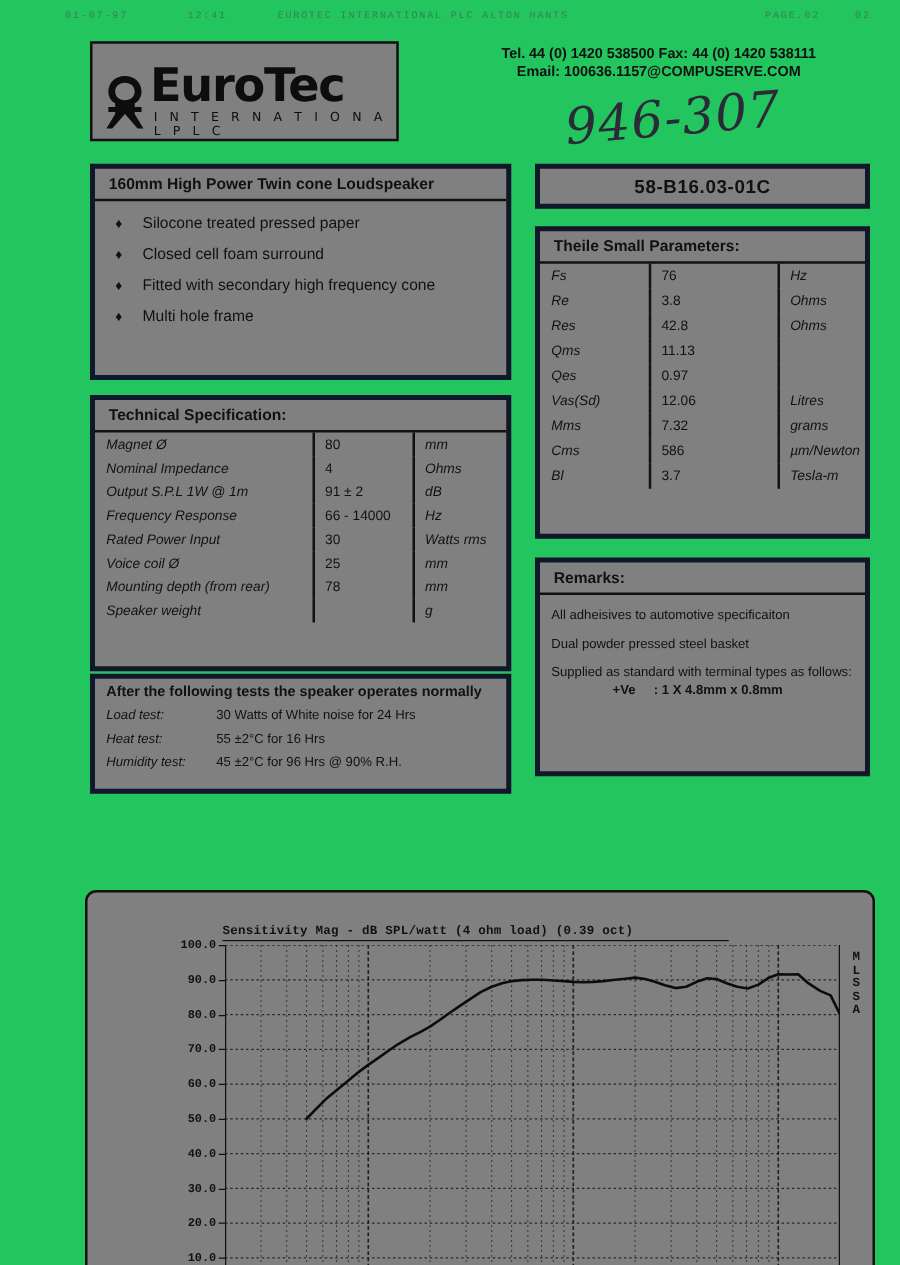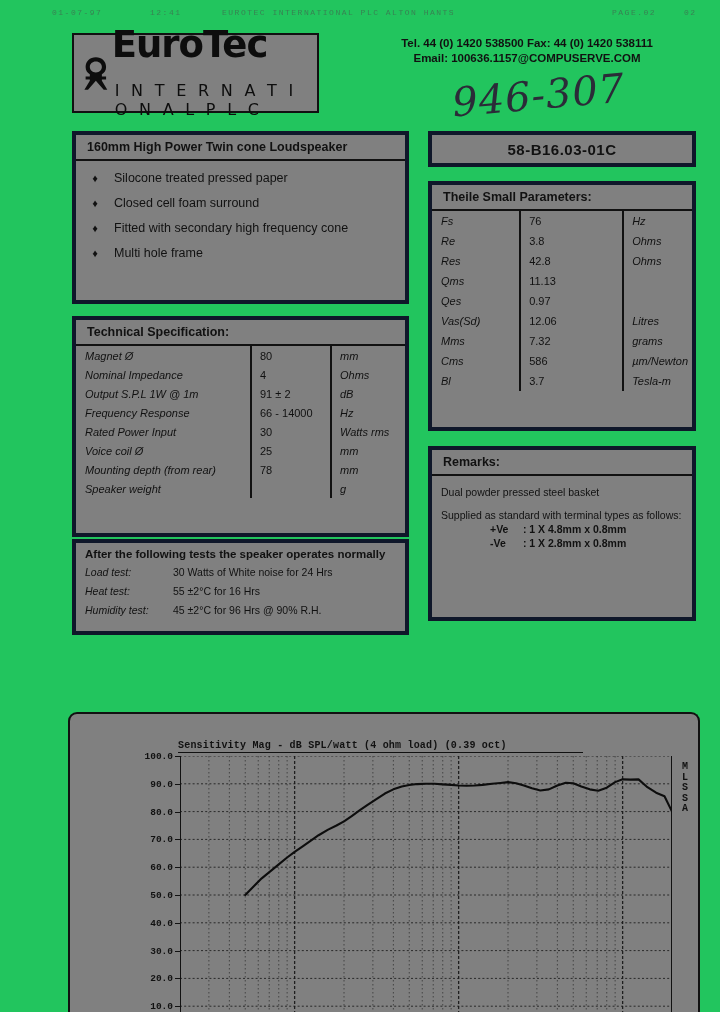--- a/index.html
+++ b/index.html
@@ -27,34 +27,34 @@
   .fax-mid   { position:absolute; left: 150px; top: 4px; }
   .fax-body  { position:absolute; left: 222px; top: 4px; }
   .fax-pg    { position:absolute; left: 612px; top: 4px; }
   .fax-no    { position:absolute; left: 684px; top: 4px; }
 
   
   .logo-box {
     position: absolute; left: 72px; top: 33px;
     width: 247px; height: 80px;
     border: 2px solid #111; background: #808080;
-    display: flex; align-items: center;
+    display: flex; align-items: flex-end;
   }
   .logo-inner { display:flex; align-items:center; padding-left: 8px; }
   .logo-mark { width: 46px; height: 58px; margin-right: 2px; }
   .logo-text-wrap { display: flex; flex-direction: column; }
   .logo-word {
     font-family: "DejaVu Sans", sans-serif;
     font-weight: bold; font-size: 37px; color: #0d0d0d;
     line-height: .95; letter-spacing: -1px;
   }
   .logo-sub {
     font-family: "DejaVu Sans", sans-serif;
-    font-size: 16px; color: #0d0d0d; letter-spacing: 3.3px;
-    margin-top: 19px; margin-left: 3px;
+    font-size: 10px; color: #0d0d0d; letter-spacing: 3.3px;
+    margin-top: 3px; margin-left: 3px;
   }
 
   
   .contact {
     position: absolute; left: 352px; top: 36px; width: 350px;
     text-align: center; color: #111;
     font-size: 11.5px; font-weight: bold; line-height: 15px;
   }
 
   
@@ -344,24 +344,24 @@
             <td class="t-val">3.7</td>
             <td class="t-unit">Tesla-m</td>
           </tr>
         </tbody>
     </table>
   </div>
 
   <div class="box" id="remarks-box">
     <div class="box-hdr">Remarks:</div>
     <div id="remarks-body">
+        <div class="remark-p">All adheisives to automotive specificaiton</div>
         <div class="remark-p">Dual powder pressed steel basket</div>
         <div class="remark-p">Supplied as standard with terminal types as follows:</div>
         <div class="term-row"><span class="term-name">+Ve</span><span> :  </span><span>1 X 4.8mm x 0.8mm</span></div>
-        <div class="term-row"><span class="term-name">-Ve</span><span> :  </span><span>1 X 2.8mm x 0.8mm</span></div>
       </div>
   </div>
 
   <div id="chart-box">
     <div class="chart-title">Sensitivity Mag - dB SPL/watt (4 ohm load) (0.39 oct)</div>
     <div class="chart-title-underline"></div>
     <div class="mlssa" id="mlssa-label">
         <span>M</span>
         <span>L</span>
         <span>S</span>

